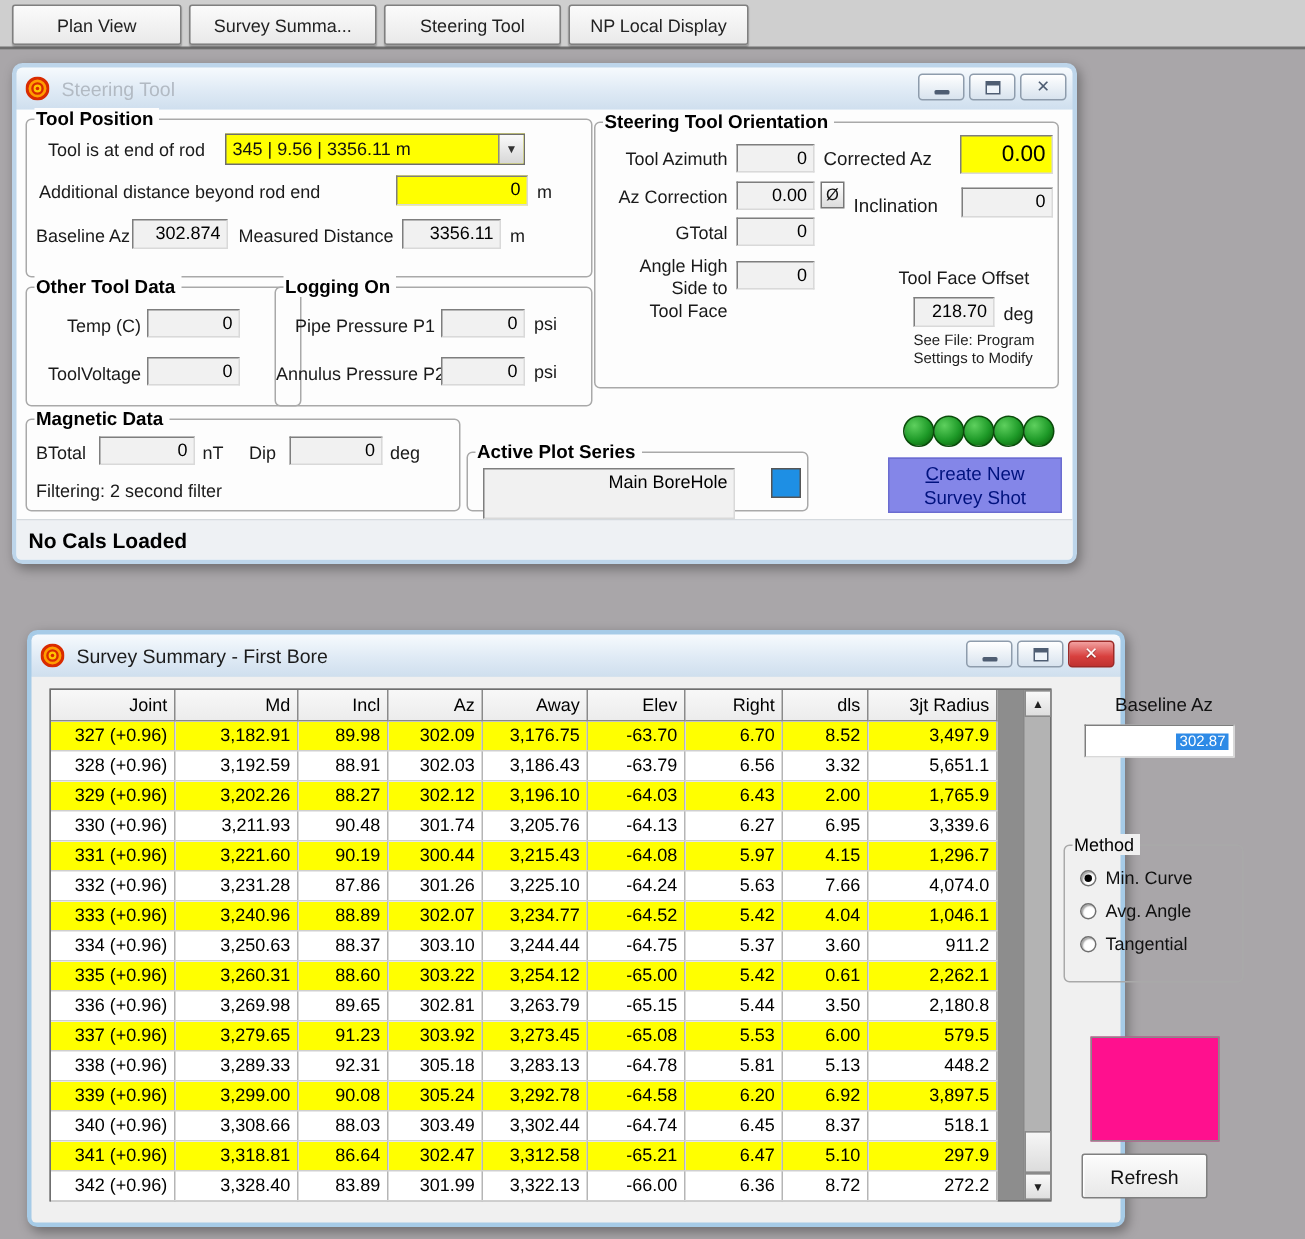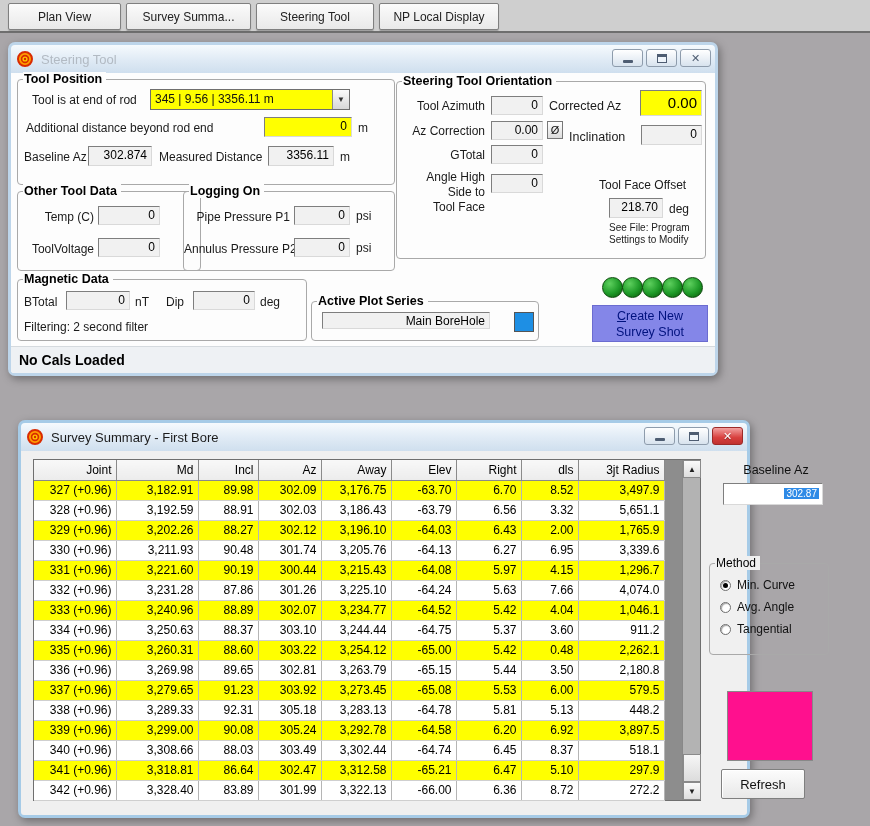--- a/index.html
+++ b/index.html
@@ -237,21 +237,21 @@
       <div class="field" style="left:48px;top:11px;width:64px;height:19px;">0</div>
       <span class="unit" style="left:117px;top:15px;">nT</span>
       <span class="lbl" style="left:148px;top:15px;">Dip</span>
       <div class="field" style="left:175px;top:11px;width:62px;height:19px;">0</div>
       <span class="unit" style="left:242px;top:15px;">deg</span>
       <span class="lbl" style="left:6px;top:40px;">Filtering: 2 second filter</span>
     </div>
 
     <div class="group" style="left:300px;top:228px;width:228px;height:40px;">
       <span class="legend">Active Plot Series</span>
-      <div class="field" style="left:10px;top:10px;width:168px;height:17px;">Main BoreHole</div>
+      <div class="field" style="left:10px;top:10px;width:168px;height:34px;">Main BoreHole</div>
       <div class="swatch" style="left: 202px; top: 10px; width: 20px; height: 20px; background: rgb(30, 143, 228);"></div>
     </div>
 
     <div class="leds" style="left:592px;top:204px;">
         <span class="led"></span>
         <span class="led"></span>
         <span class="led"></span>
         <span class="led"></span>
         <span class="led"></span>
       </div>
@@ -393,21 +393,21 @@
               <td>911.2</td>
             </tr>
             <tr class="hl">
               <td>335 (+0.96)</td>
               <td>3,260.31</td>
               <td>88.60</td>
               <td>303.22</td>
               <td>3,254.12</td>
               <td>-65.00</td>
               <td>5.42</td>
-              <td>0.48</td>
+              <td>0.61</td>
               <td>2,262.1</td>
             </tr>
             <tr class="plain">
               <td>336 (+0.96)</td>
               <td>3,269.98</td>
               <td>89.65</td>
               <td>302.81</td>
               <td>3,263.79</td>
               <td>-65.15</td>
               <td>5.44</td>

